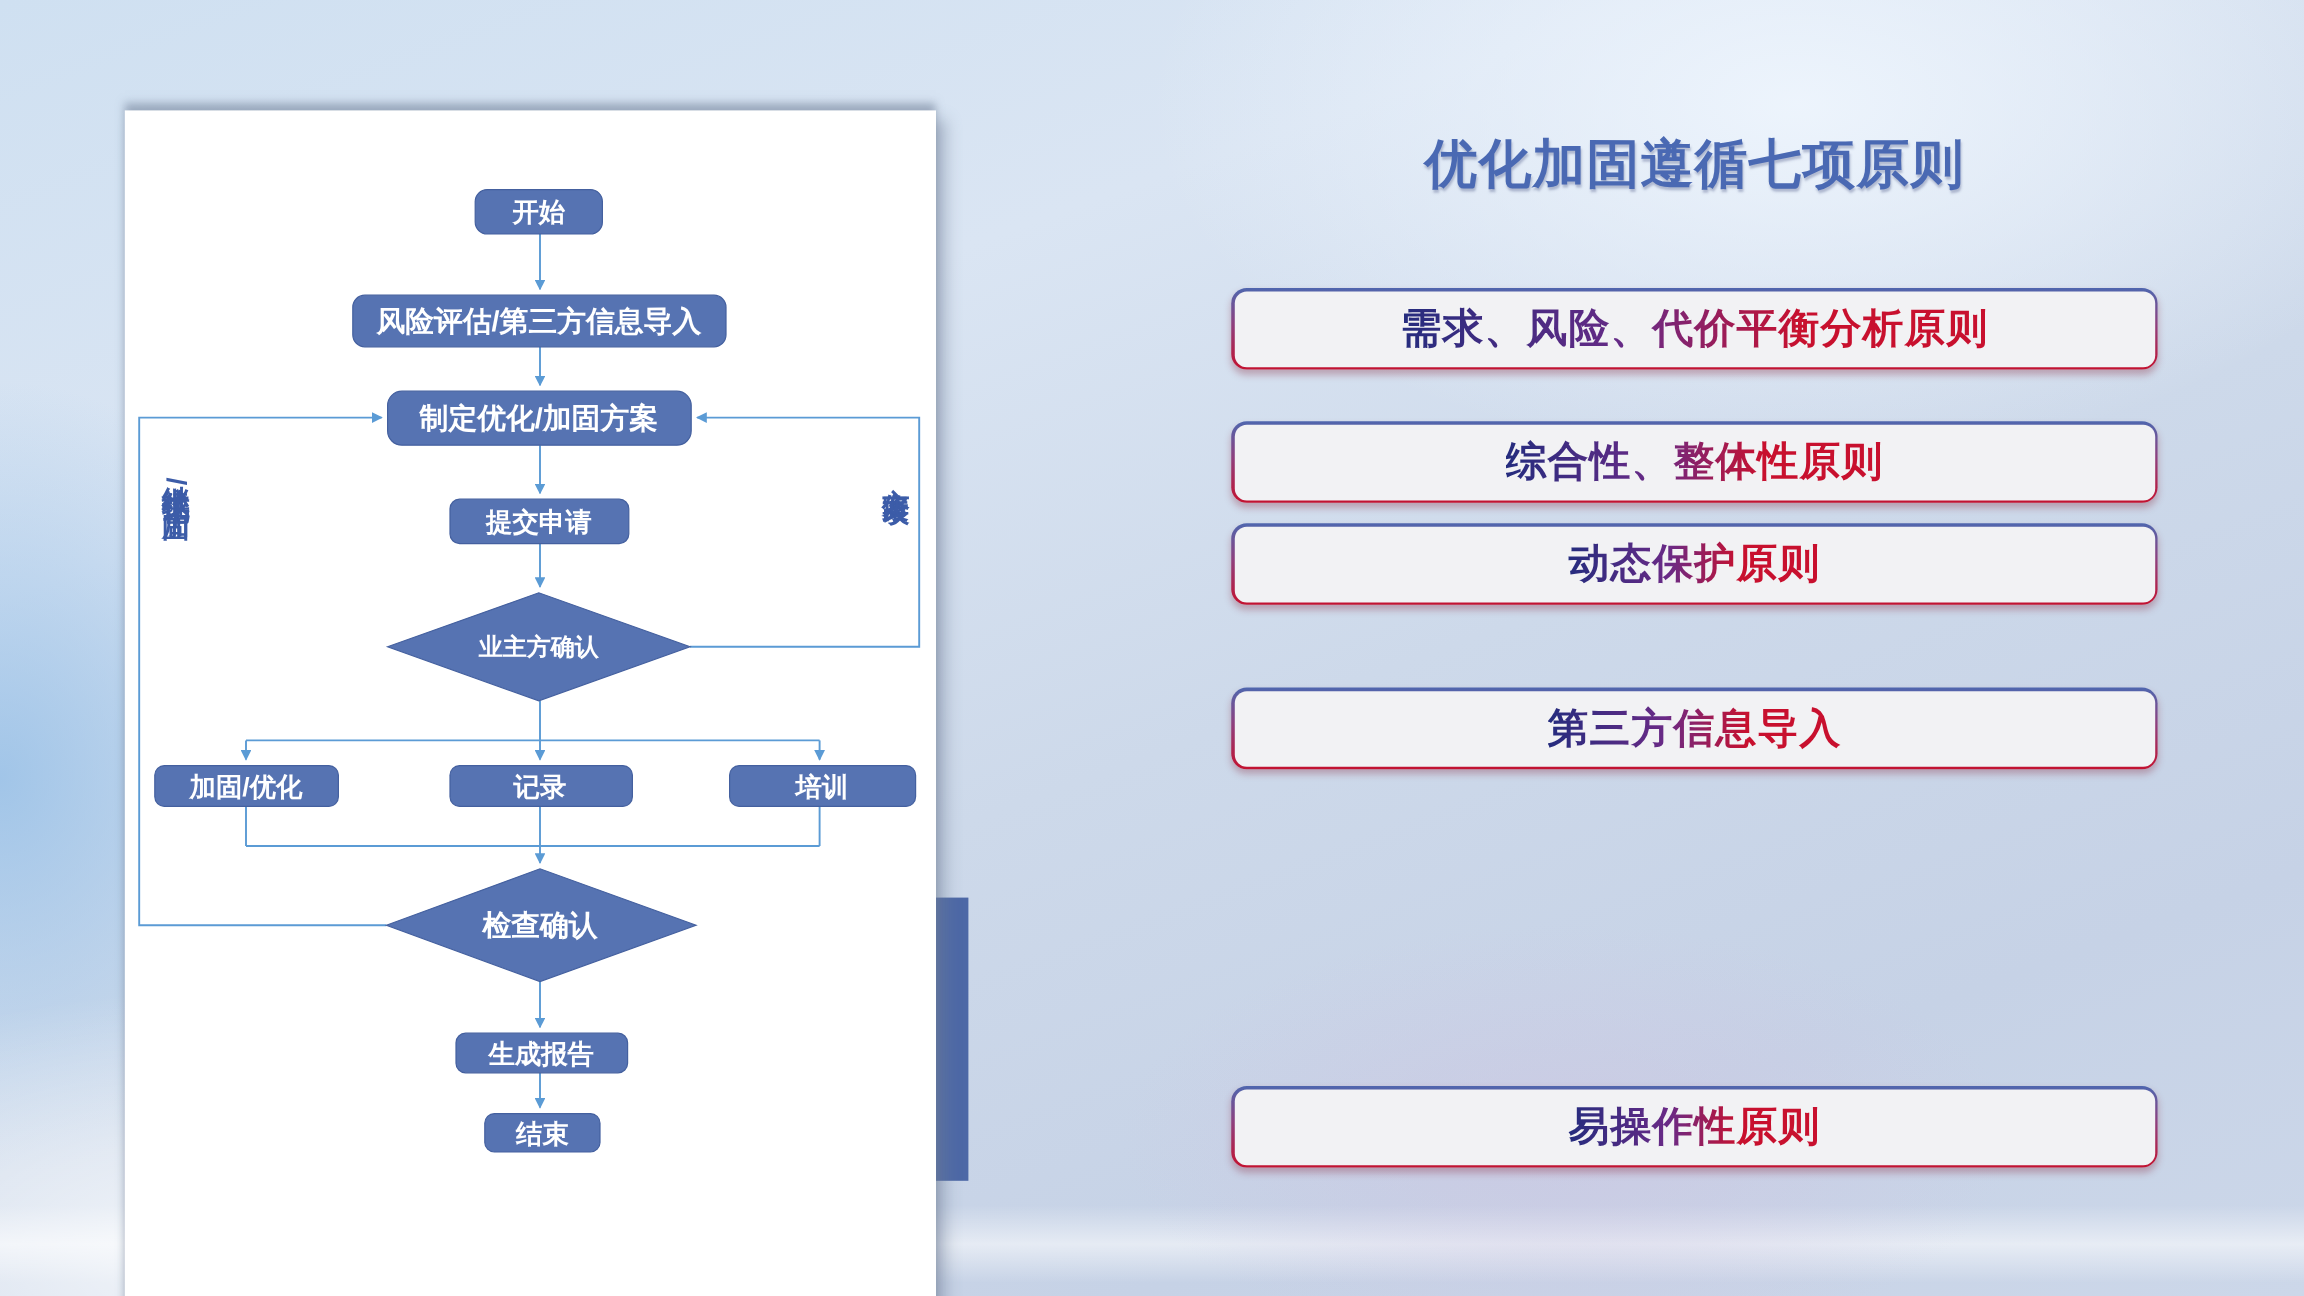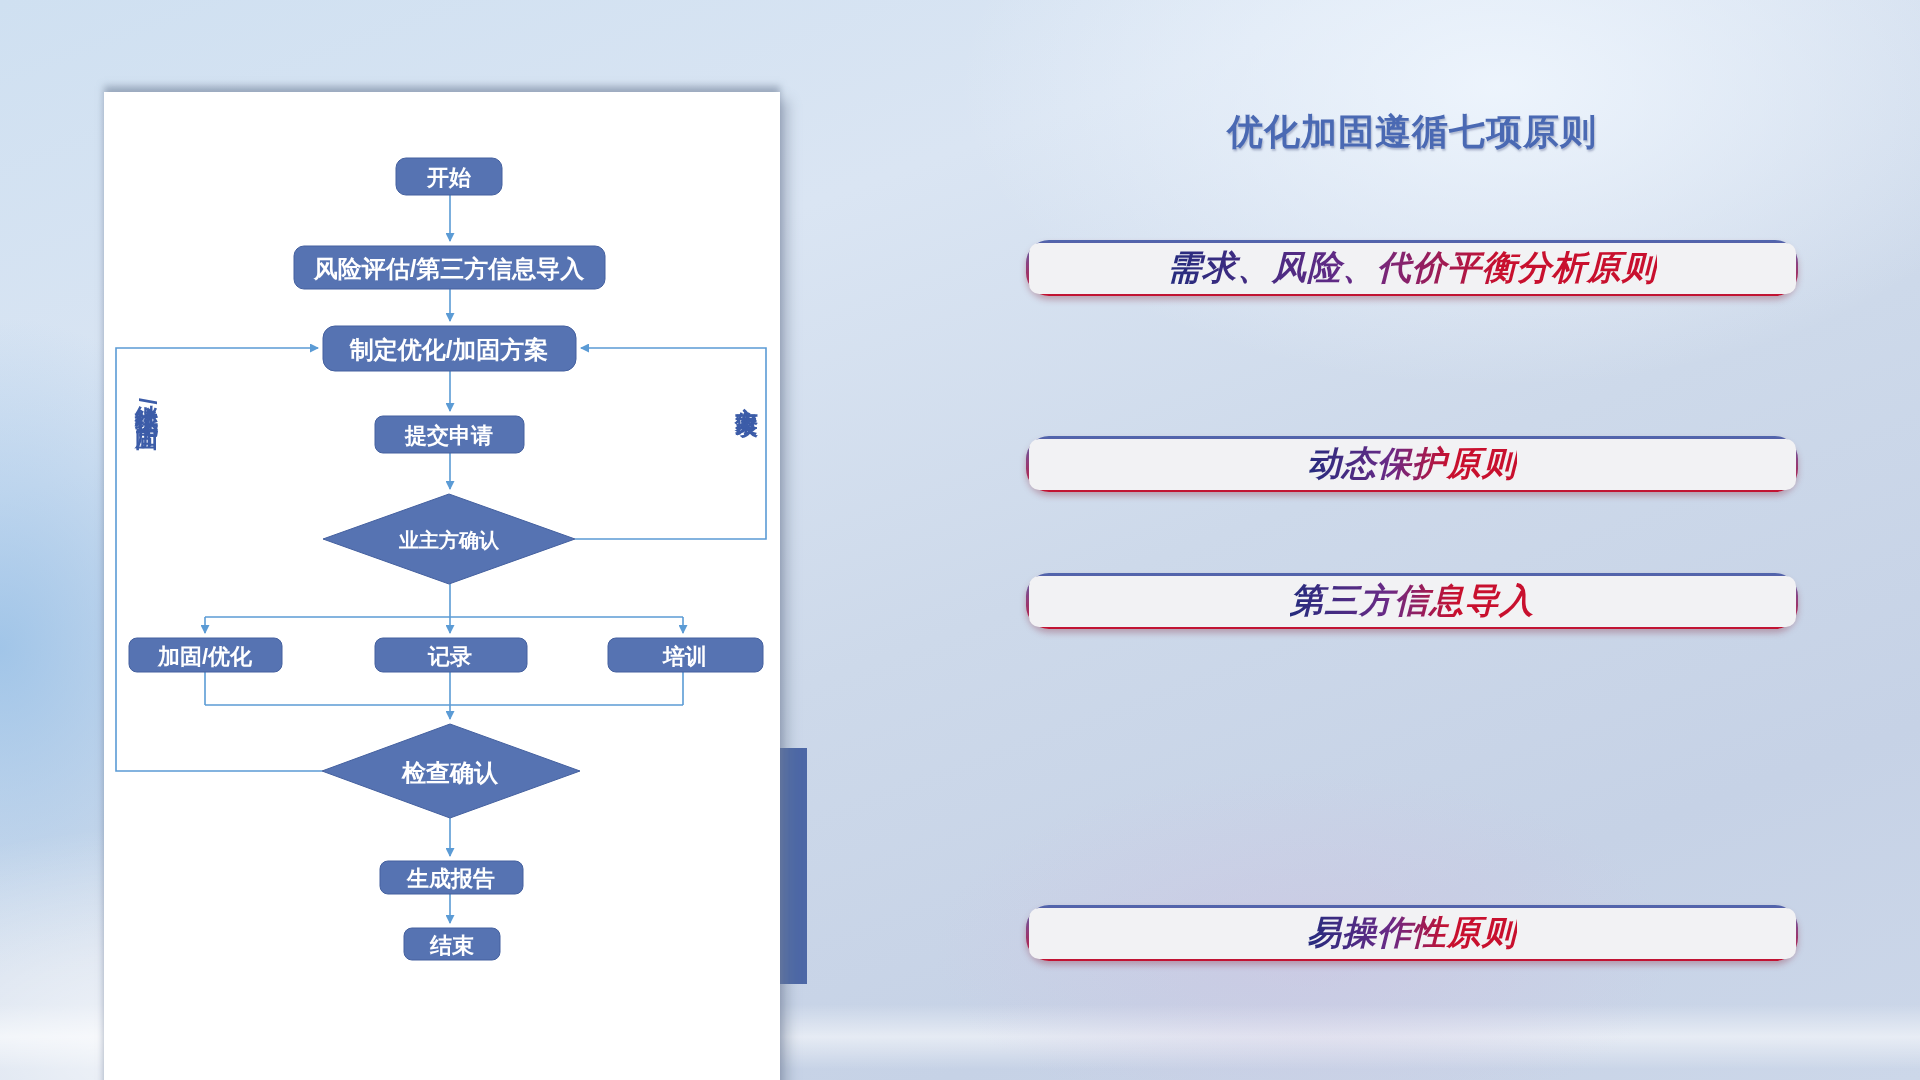--- a/index.html
+++ b/index.html
@@ -41,30 +41,29 @@
   .v-label {
     position:absolute; writing-mode:vertical-rl; text-orientation:mixed;
     font-weight:bold; font-size:23px; color:#3c5ca8; letter-spacing:3px;
   }
   .v-label-left  { left:28px;  top:294px; }
   .v-label-right { left:628px; top:296px; }
 
   
   .panel-title {
     position:absolute; left:1026px; top:108px; width:772px;
-    text-align:center; font-size:36px; font-weight:bold; color:#4a69b3;
+    text-align:center; font-size:44px; font-weight:bold; color:#4a69b3;
     text-shadow:1px 2px 2px rgba(70,80,130,0.35);
     letter-spacing:1px;
   }
   .p-box {
-    position:absolute; left:1026px; width:772px; height:56px;
-    border-radius:23px; padding:2.5px;
+    position:absolute; left:1026px; width:772px; height:68px;
+    border-radius:13px; padding:2.5px;
     background:linear-gradient(180deg, #4f66ae 0%, #8f3f7d 45%, #c31230 100%);
     box-shadow:0 4px 6px rgba(140,50,70,0.35);
-    font-style:italic;
   }
   .p-inner {
     width:100%; height:100%; border-radius:10px; background:#f2f2f4;
     display:flex; align-items:center; justify-content:center;
   }
   .p-text {
     font-size:34px; font-weight:bold; letter-spacing:1px;
     background:linear-gradient(90deg, #252c7e 0%, #6a2a86 40%, #c8102e 68%);
     -webkit-background-clip:text; background-clip:text;
     color:transparent;
@@ -146,20 +145,25 @@
     <div class="v-label v-label-right">方案修改</div>
   </div>
 
   <div class="panel-title">优化加固遵循七项原则</div>
 
   <div class="p-box" style="top:240px">
     <div class="p-inner">
         <span class="p-text">需求、风险、代价平衡分析原则</span>
       </div>
   </div>
+  <div class="p-box" style="top:351px">
+    <div class="p-inner">
+        <span class="p-text">综合性、整体性原则</span>
+      </div>
+  </div>
   <div class="p-box" style="top:436px">
     <div class="p-inner">
         <span class="p-text">动态保护原则</span>
       </div>
   </div>
   <div class="p-box" style="top:573px">
     <div class="p-inner">
         <span class="p-text">第三方信息导入</span>
       </div>
   </div>

